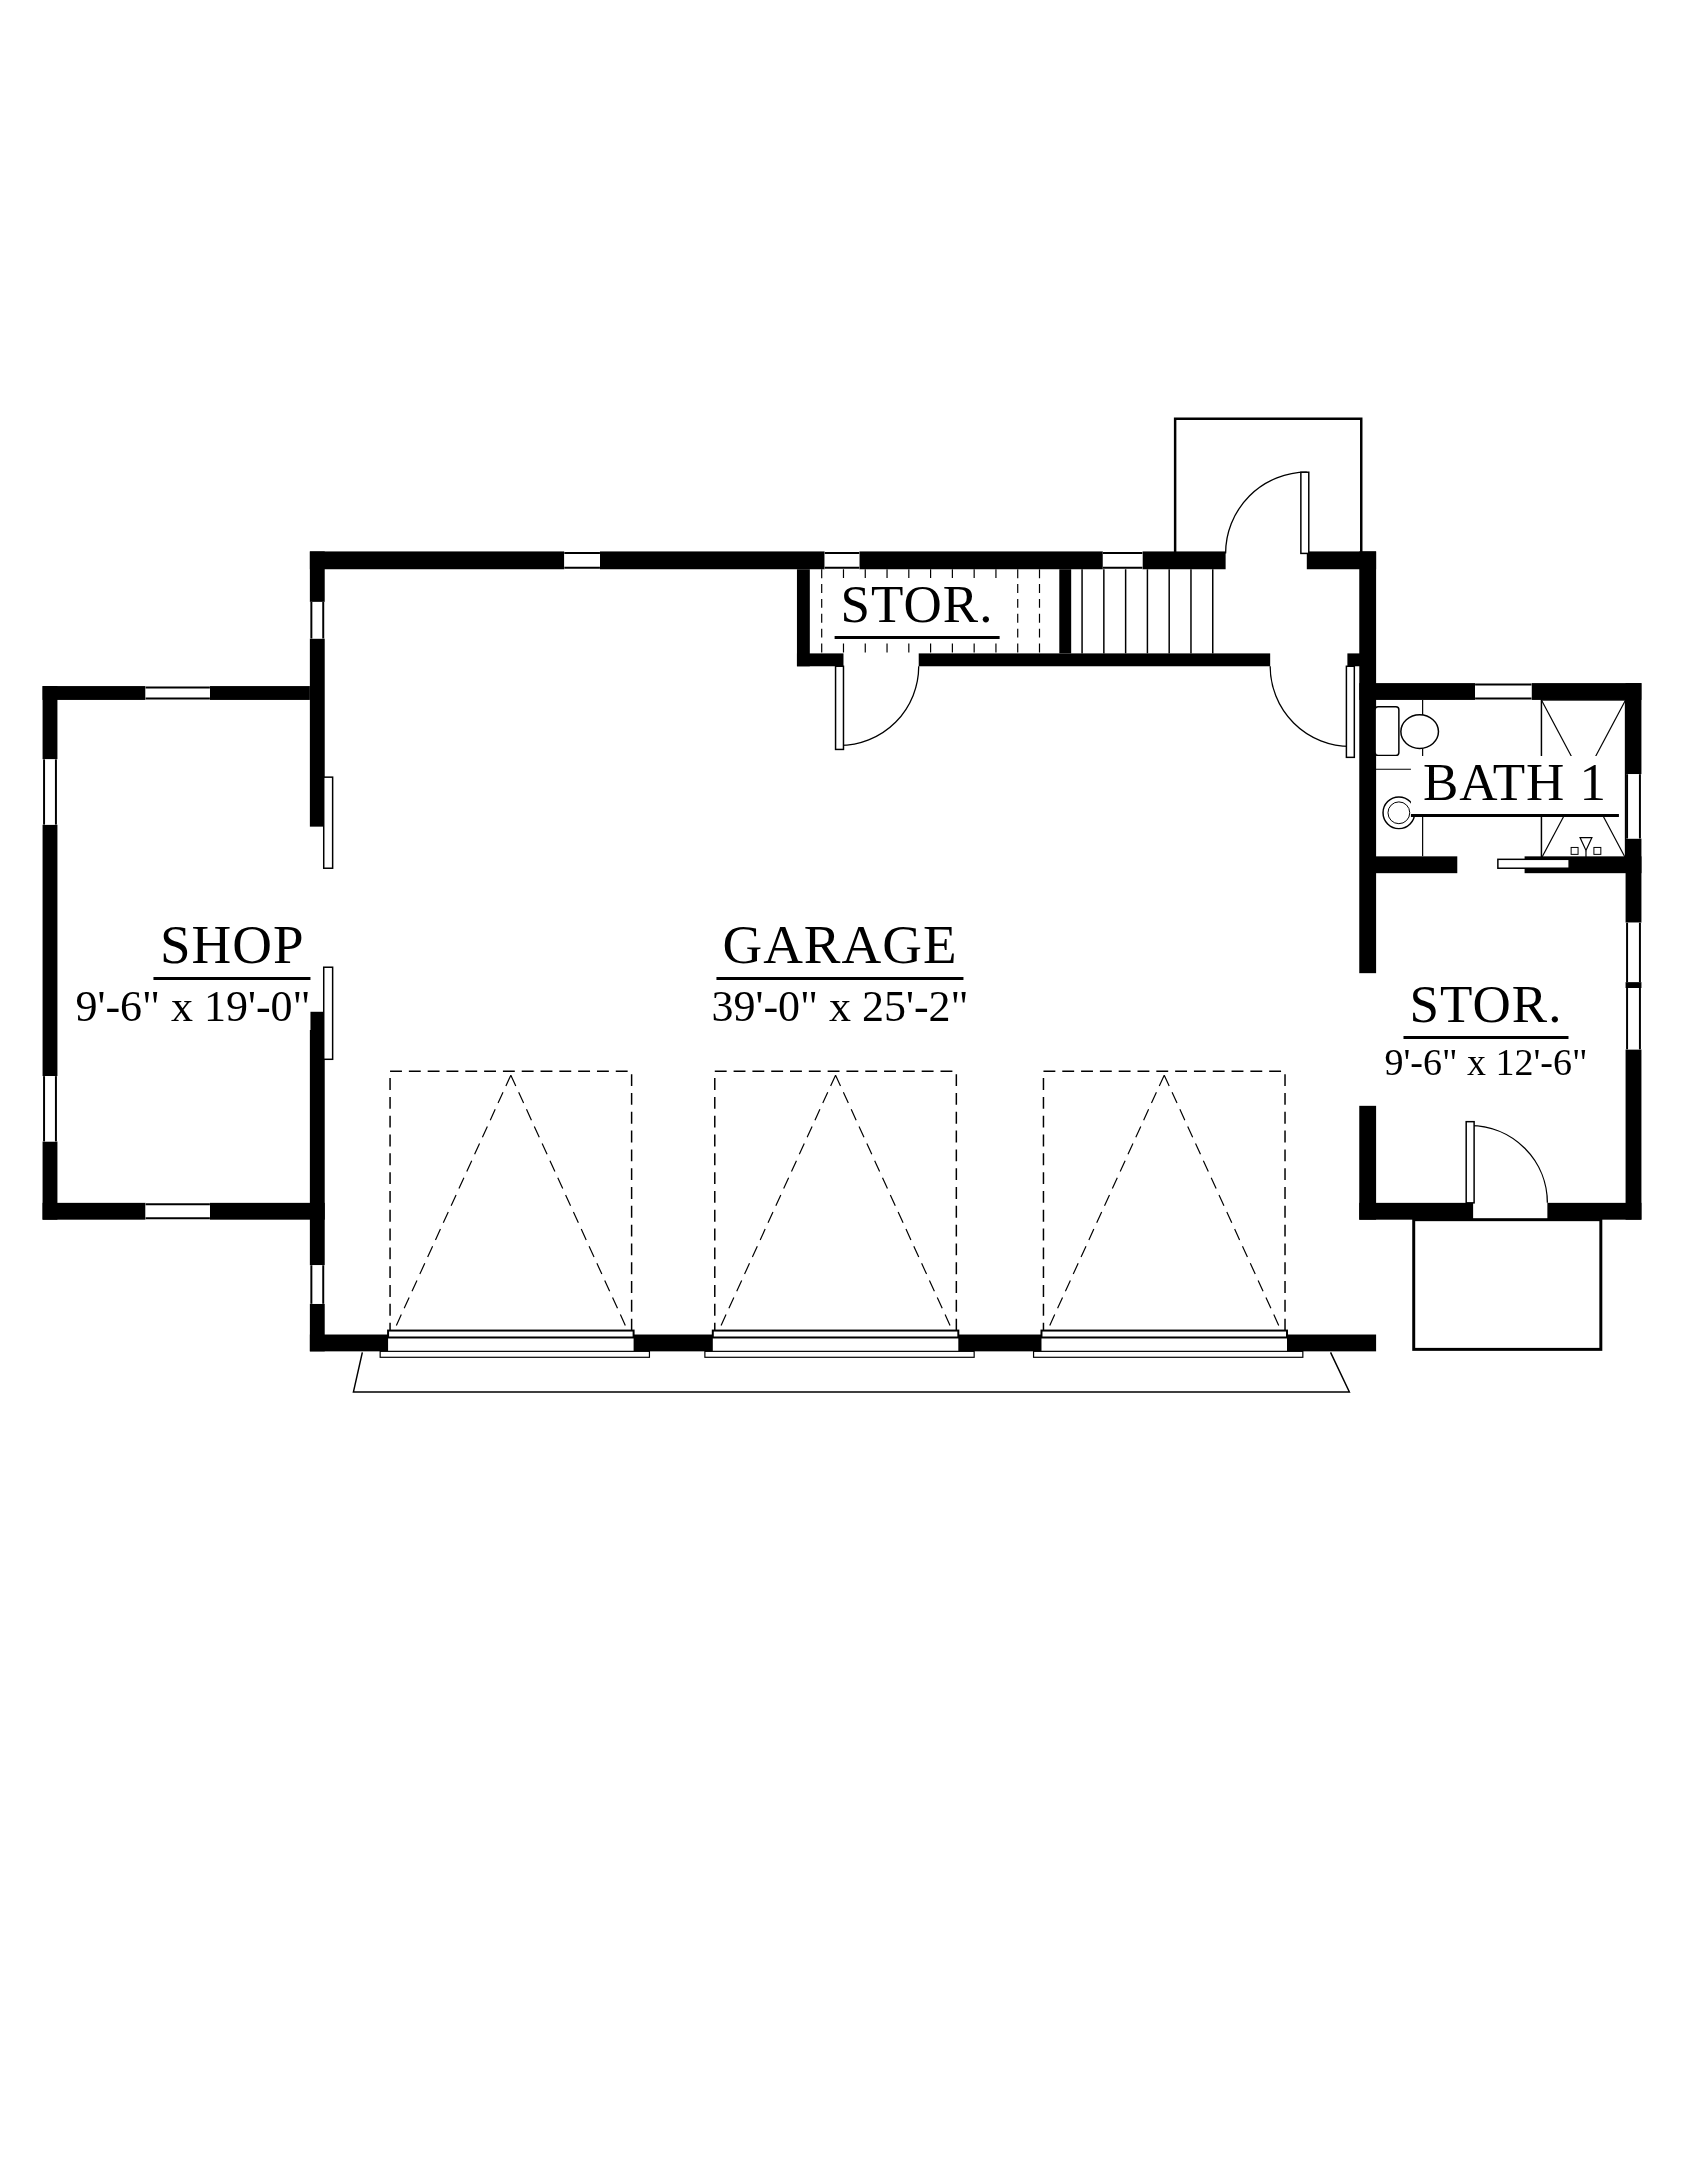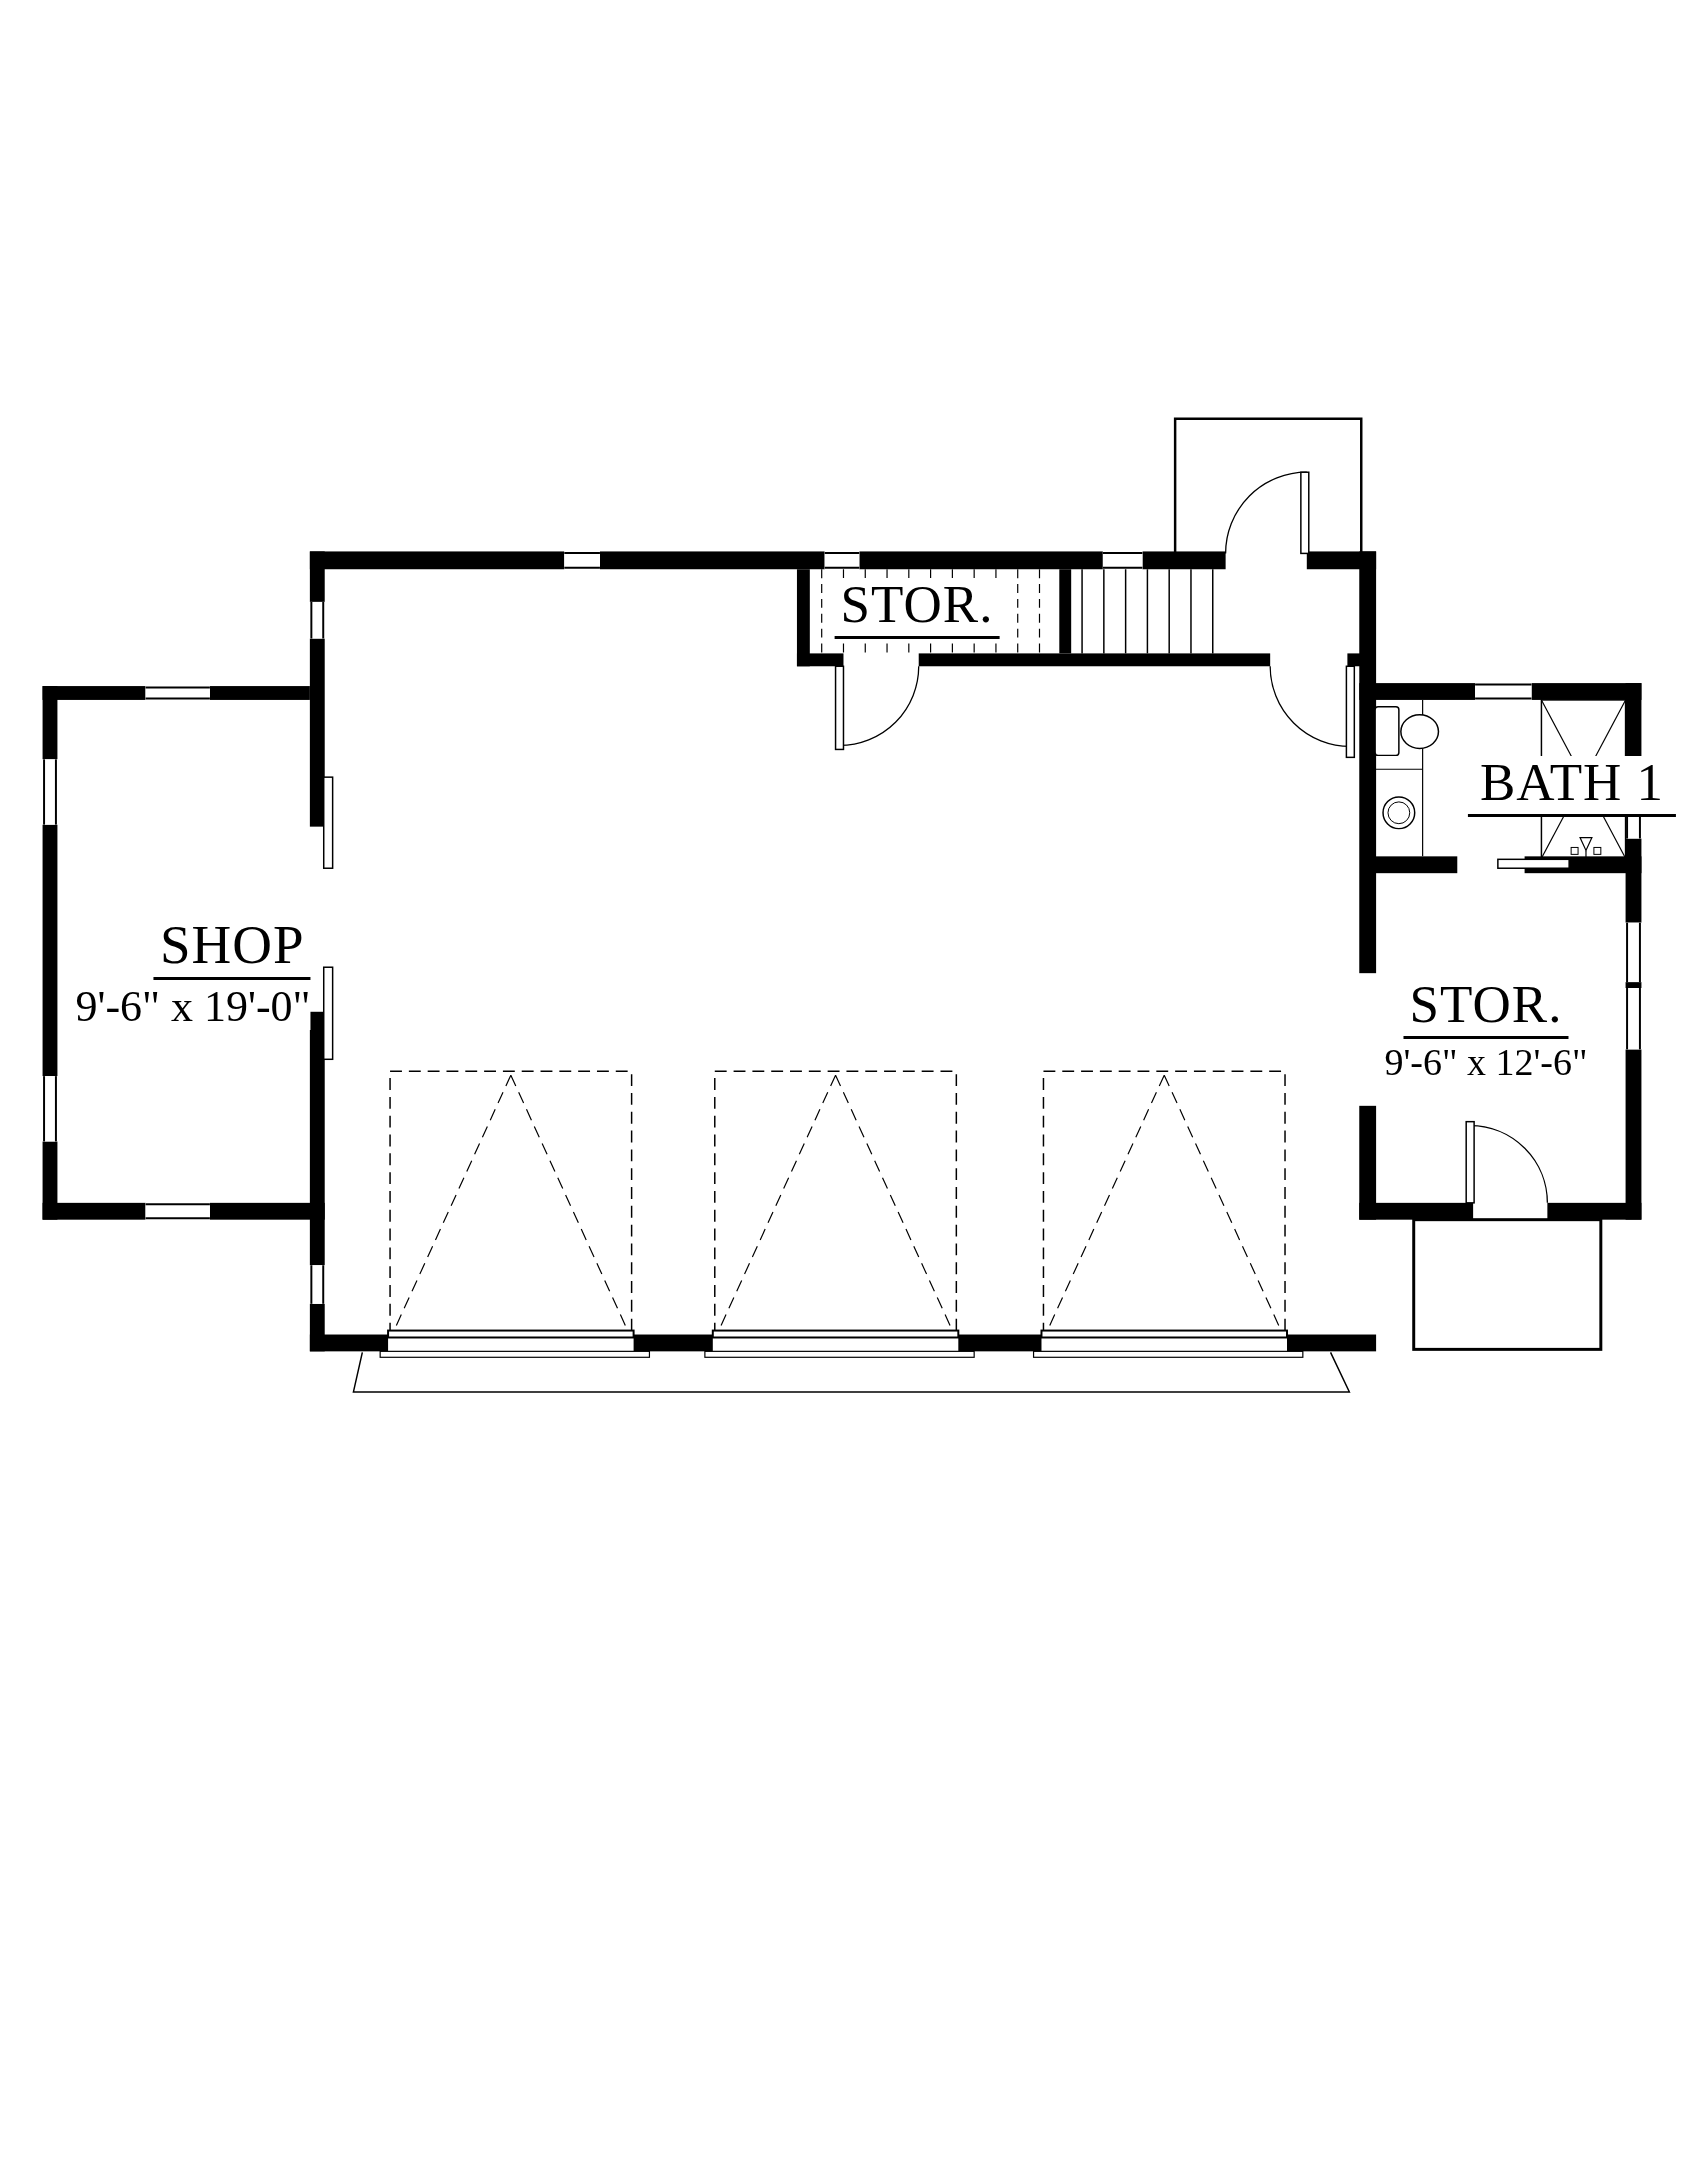--- a/index.html
+++ b/index.html
@@ -274,26 +274,30 @@
       </g>
     </g>
   </g>
 </svg>
 
   <div class="room-label" style="left:193px;top:917px;text-align:right;">
     <span class="rl-title">SHOP</span>
     <span class="rl-dims">9'-6" x 19'-0"</span>
   </div>
 
+  <div class="room-label" style="left:840px;top:917px;">
+    <span class="rl-title">GARAGE</span>
+    <span class="rl-dims">39'-0" x 25'-2"</span>
+  </div>
 
   <div class="room-label" style="left:917px;top:578px;">
     <span class="rl-title small">STOR.</span>
   </div>
 
-  <div class="room-label" style="left:1572px;top:756px;">
+  <div class="room-label" style="left:1515px;top:756px;">
     <span class="rl-title small" style="padding:0 12px 5px 12px;">BATH 1</span>
   </div>
 
   <div class="room-label" style="left:1486px;top:978px;">
     <span class="rl-title small">STOR.</span>
     <span class="rl-dims small">9'-6" x 12'-6"</span>
   </div>
 
 </div>
 

